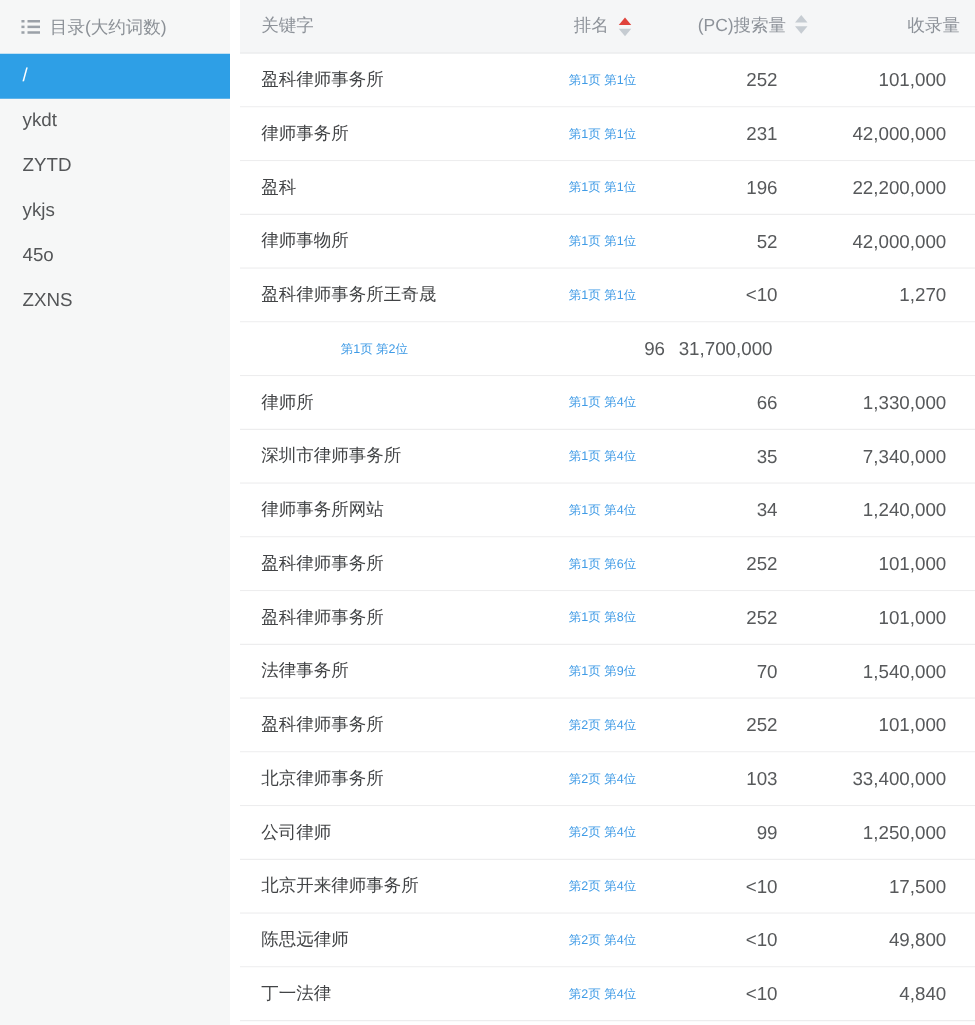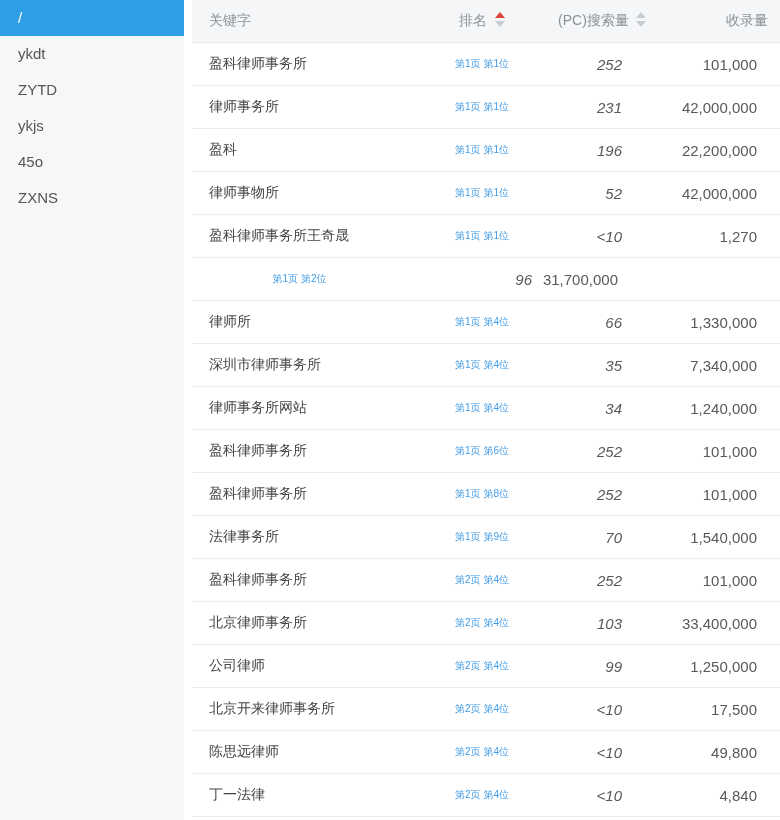--- a/index.html
+++ b/index.html
@@ -29,24 +29,24 @@
     display:grid; grid-template-columns:215px 150px 90px 1fr;
     align-items:center; height:43px; box-sizing:border-box;
   }
   .thead {
     background:#f5f6f7; color:#8d9299; font-size:14px;
     border-bottom:1px solid #e7e8ea;
   }
   .tr { background:#fff; border-bottom:1px solid #ededee; }
   .th-kw, .td-kw { padding-left:17px; }
   .td-kw { font-size:14px; color:#424446; }
-  .th-rank { justify-self:center; display:flex; align-items:flex-start; gap:8px; cursor:pointer; }
+  .th-rank { justify-self:center; display:flex; align-items:center; gap:8px; cursor:pointer; }
   .td-rank { justify-self:center; font-size:10px; color:var(--link); cursor:pointer; }
   .th-vol  { justify-self:center; display:flex; align-items:flex-start; gap:7px; white-space:nowrap; cursor:pointer; }
-  .td-vol  { justify-self:end; padding-right:25px; font-size:15px; color:#57595b;font-style:italic; }
+  .td-vol  { justify-self:end; padding-right:25px; font-size:15px; color:#57595b; }
   .th-idx  { justify-self:end; padding-right:18px; }
   .td-idx  { justify-self:end; padding-right:29px; font-size:15px; color:#57595b; }
 
   
   .sort { display:inline-flex; flex-direction:column; gap:3px; }
   .arr-up {
     width:0; height:0;
     border-left:5px solid transparent; border-right:5px solid transparent;
     border-bottom:6px solid var(--sortgray);
   }
@@ -56,20 +56,35 @@
     border-top:6px solid var(--sortgray);
   }
   .sort.active-up .arr-up { border-bottom-color:var(--red); }
 </style>
 </head>
 <body>
 
 <div class="app">
 
   <aside class="sidebar">
+    <div class="sidebar-header">
+      <span class="list-icon">
+        <svg width="15" height="13" viewBox="0 0 15 13" aria-hidden="true">
+          <g fill="#9ba1a8">
+            <rect x="0" y="1" width="2.6" height="2"></rect>
+              <rect x="5" y="1" width="10" height="2"></rect>
+            <rect x="0" y="5.5" width="2.6" height="2"></rect>
+              <rect x="5" y="5.5" width="10" height="2"></rect>
+            <rect x="0" y="10" width="2.6" height="2"></rect>
+              <rect x="5" y="10" width="10" height="2"></rect>
+          </g>
+        </svg>
+      </span>
+      <span>目录(大约词数)</span>
+    </div>
     <nav>
       <div class="nav-item selected">/</div>
       <div class="nav-item">ykdt</div>
       <div class="nav-item">ZYTD</div>
       <div class="nav-item">ykjs</div>
       <div class="nav-item">45o</div>
       <div class="nav-item">ZXNS</div>
     </nav>
   </aside>
 

